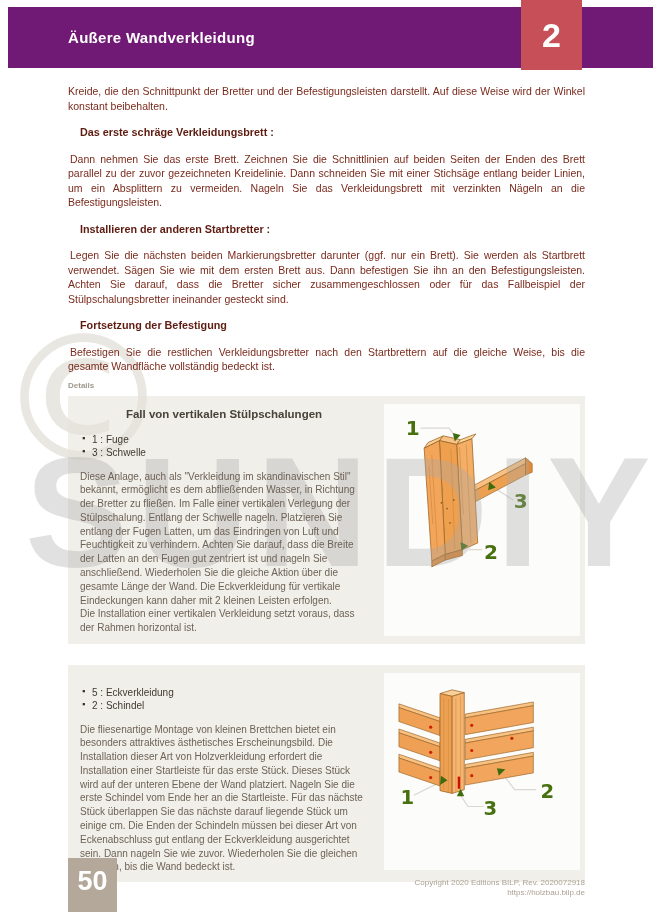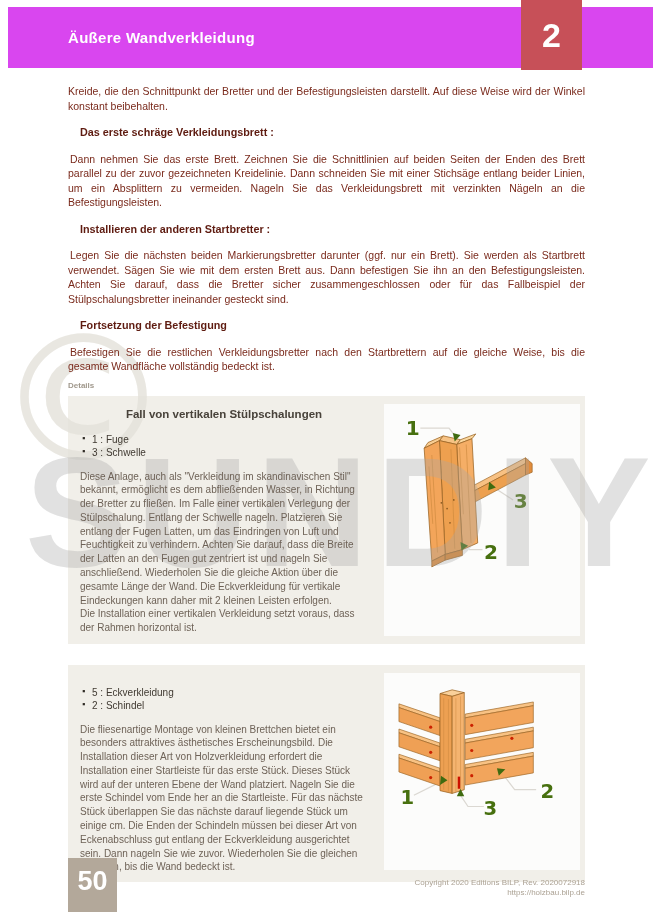--- a/index.html
+++ b/index.html
@@ -2,21 +2,21 @@
 <html><head>
 <meta charset="utf-8">
 <style>
   html,body{margin:0;padding:0}
   body{
     width:653px;height:912px;position:relative;overflow:hidden;
     background:#ffffff;
     font-family:"Liberation Sans",sans-serif;
   }
   
-  .header-bar{position:absolute;left:8px;top:7px;right:0;height:61px;background:#d946ef;}
+  .header-bar{position:absolute;left:8px;top:7px;right:0;height:61px;background:#701a75;}
   .header-title{margin:0;padding-left:60px;line-height:61px;font-size:15px;font-weight:bold;
     color:#ffffff;letter-spacing:.3px;}
   .chapter-box{position:absolute;left:521px;top:0;width:61px;height:70px;background:#c75058;
     display:flex;align-items:center;justify-content:center;z-index:45;}
   .chapter-box span{color:#ffffff;font-size:34px;font-weight:bold;}
   
   .wm-copyright{position:absolute;left:-4px;top:312px;z-index:29;font-size:175px;line-height:1;
     color:rgba(228,225,218,0.8);pointer-events:none;font-family:"DejaVu Sans",sans-serif;}
   .wm-text{position:absolute;left:25px;top:435px;z-index:30;font-size:155px;line-height:1;
     font-weight:bold;letter-spacing:8px;color:rgba(168,168,168,0.34);pointer-events:none;

